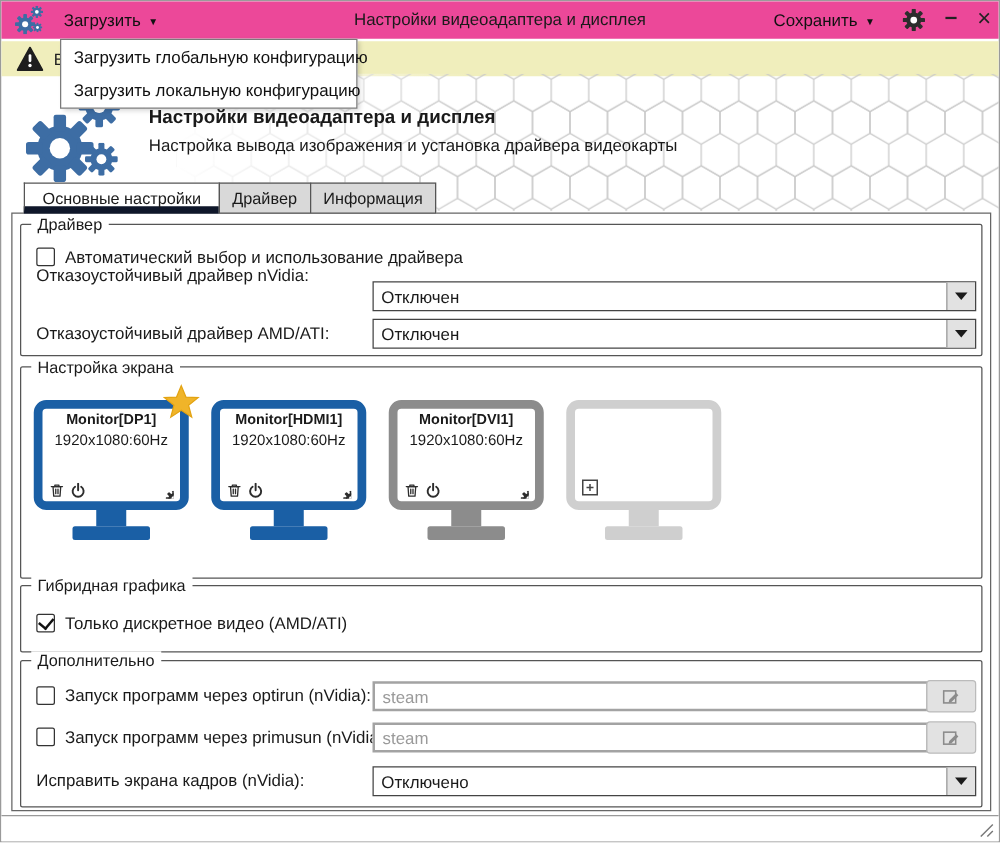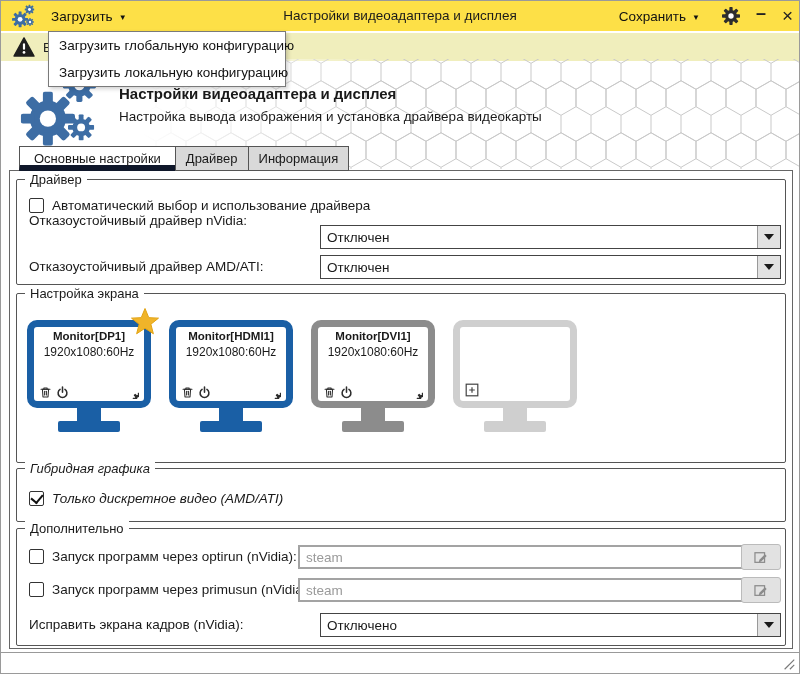--- a/index.html
+++ b/index.html
@@ -2,21 +2,21 @@
 <html><head>
 <meta charset="utf-8">
 <style>
   * { margin:0; padding:0; box-sizing:border-box; }
   html,body { background:#fff; }
   body { font-family:"Liberation Sans", sans-serif; color:#1a1a1a; }
   #window { position:relative; width:800px; height:674px; background:#fff;
             border:1px solid #9a9a9a; overflow:hidden; }
 
   
-  .titlebar { position:absolute; top:0; left:0; width:100%; height:30px; background:#fde047;padding-left:15px; }
+  .titlebar { position:absolute; top:0; left:0; width:100%; height:30px; background:#ec4899;padding-left:15px; }
   .app-icon { position:absolute; left:10px; top:3px; width:26px; height:25px; color:#3d6da4; }
   .menu-btn { position:absolute; top:0; height:30px; display:flex; align-items:center;
               gap:6px; font-size:13.5px; color:#111; cursor:default; padding:0 6px; }
   .menu-btn .arrow { font-size:8px; color:#111; transform:translateY(1px); }
   #load-btn { left:44px; }
   .tb-title { position:absolute; left:0; top:0; width:100%; height:30px; line-height:30px;
               text-align:center; font-size:13.5px; pointer-events:none; }
   .tb-right { position:absolute; right:6px; top:0; height:30px; display:flex;
               align-items:center; gap:16px; }
   .tb-gear { width:18px; height:18px; color:#2d2d2d; }
@@ -52,35 +52,35 @@
   
   .panel { position:absolute; left:8px; top:169px; width:784px; height:479px;
            border:1px solid #666; background:#fff; z-index:4; }
 
   .gbox { position:absolute; left:6px; width:770px; border:1px solid #555; border-radius:2px;
           background:#fff; }
   .gbox > .legend { position:absolute; top:-8px; left:8px; background:#fff; padding:0 5px;
                     font-size:13px; }
   #g-driver { top:8px;  height:106px; }
   #g-screen { top:122px; height:170px; }
-  #g-hybrid { top:297px; height:54px;font-style:italic; }
+  #g-hybrid { top:297px; height:54px; }
   #g-extra  { top:357px; height:118px; }
 
   .cbrow { position:absolute; display:flex; align-items:center; gap:8px; font-size:13.5px; }
   .cb { position:relative; width:15px; height:15px; border:1px solid #333; background:#fff;
         border-radius:2px; flex:none; }
   .cb.checked::after { content:""; position:absolute; left:3px; top:0px; width:6px; height:9px;
         border-right:2px solid #111; border-bottom:2px solid #111; transform:rotate(40deg); }
   .cb.indet::after { content:""; position:absolute; left:2px; top:6px; width:9px; height:2px;
         background:#333; }
 
   .flabel { position:absolute; left:12px; font-size:13.5px; }
 
   .combo { position:absolute; left:281px; right:4px; height:24px; border:1px solid #444;
-           background:#fff; display:flex; align-items:center;margin-left:22px; }
+           background:#fff; display:flex; align-items:center; }
   .combo .val { flex:1; padding-left:6px; font-size:13.5px; }
   .combo .drop { width:23px; height:22px; background:#e2e2e2; border-left:1px solid #999;
                  display:flex; align-items:center; justify-content:center; }
   .combo .drop i { width:0; height:0; border-left:5px solid transparent;
                    border-right:5px solid transparent; border-top:6px solid #1a1a1a; }
 
   .tinput { position:absolute; left:281px; width:445px; height:24px; border:2px solid #a3a3a3;
             font-size:13.5px; padding:0 6px; font-family:"Liberation Sans", sans-serif; color:#222; }
   .tinput::placeholder { color:#9a9a9a; opacity:1; }
   .editbtn { position:absolute; right:4px; width:40px; height:26px; background:#e2e2e2;

